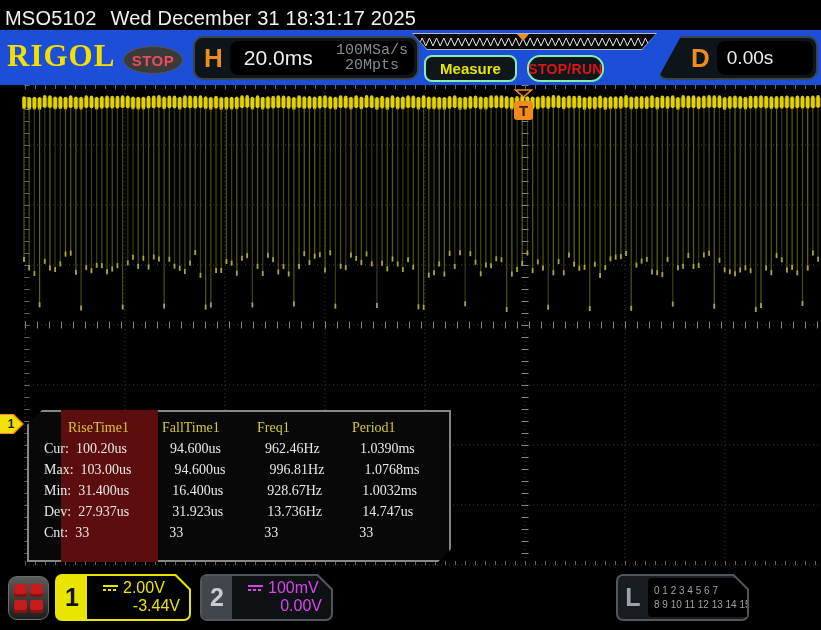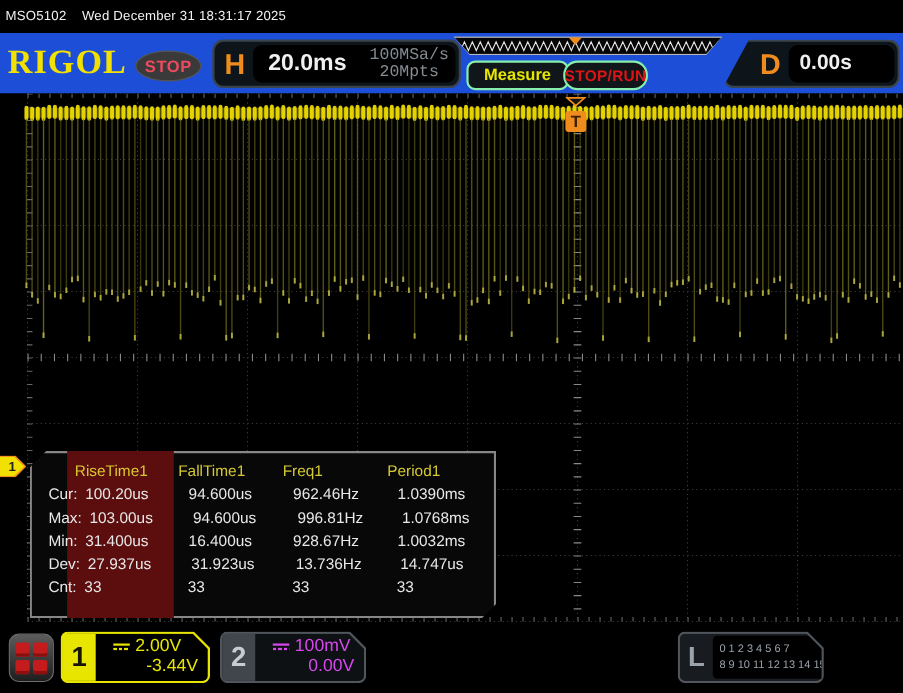--- a/index.html
+++ b/index.html
@@ -2,21 +2,21 @@
 <html><head>
 <meta charset="utf-8">
 <style>
   * { margin:0; padding:0; box-sizing:border-box; }
   html,body { background:#000; }
   body {
     width:821px; height:630px; position:relative; overflow:hidden;
     font-family:"Liberation Sans", sans-serif; color:#e8e8e8;
   }
   
-  .titlebar { height:30px; padding:7px 0 0 5px; font-size:12px; color:#f2f2f2; letter-spacing:.2px; }
+  .titlebar { height:30px; padding:7px 0 0 5px; font-size:20px; color:#f2f2f2; letter-spacing:.2px; }
   .titlebar .model { margin-right:14px; }
   
   .toolbar { position:relative; height:55px; background:#1d4ed8; }
   .logo {
     position:absolute; left:7px; top:8px;
     font-family:"Liberation Serif", serif; font-weight:bold; font-size:31px;
     color:#f2e000; letter-spacing:1px;
   }
   .stop-badge {
     position:absolute; left:123px; top:16px; width:60px; height:28px;
@@ -30,21 +30,21 @@
     display:flex; align-items:center;
   }
   .h-panel { left:193px; width:226px; }
   .d-panel { left:657px; width:161px; clip-path:polygon(24px 0, 100% 0, 100% 100%, 0 100%); }
   .panel .plabel { font-size:26px; font-weight:bold; color:#f08c1e; padding:0 7px 0 9px; }
   .d-panel .plabel { padding-left:32px; }
   .inner-box {
     background:#000; border-radius:8px; height:34px; flex:1; margin-right:3px;
     display:flex; align-items:center;
   }
-  .tb-value { color:#f0f0f0; font-size:21px; padding-left:14px; flex:1;font-weight:bold; }
+  .tb-value { color:#f0f0f0; font-size:21px; padding-left:14px; flex:1; }
   .rate-col { text-align:center; color:#858d93; font-size:15px; line-height:15px; padding-right:6px;font-family:Liberation Mono, monospace; }
   .d-panel .inner-box .tb-value { font-size:19px; padding-left:10px; }
   .preview-strip {
     position:absolute; left:412px; top:3px; width:245px; height:17px;
     background:#b8b8b8; clip-path:polygon(0 0,100% 0,calc(100% - 15px) 100%,15px 100%);
   }
   .preview-inner {
     position:absolute; left:1px; top:1px; right:1px; bottom:1px; background:#050505;
     clip-path:polygon(0 0,100% 0,calc(100% - 14px) 100%,14px 100%);
   }
@@ -53,21 +53,21 @@
     border-left:6px solid transparent; border-right:6px solid transparent;
     border-top:7px solid #f08c1e;
   }
   .toolbtn {
     position:absolute; top:25px; height:27px; background:#10161a;
     border:2px solid #86efac; border-radius:8px;
     display:flex; align-items:center; justify-content:center;
     font-weight:bold; cursor:default;
   }
   .measure-btn { left:424px; width:93px; color:#e6e600; font-size:15px; }
-  .stoprun-btn { left:512px; width:77px; color:#dd1515; font-size:14px; letter-spacing:.3px;border-radius:13px; }
+  .stoprun-btn { left:527px; width:77px; color:#dd1515; font-size:14px; letter-spacing:.3px;border-radius:13px; }
   
   .scope { position:relative; height:482px; background:#000; }
   #scope-svg { position:absolute; left:0; top:0; }
   .trigger-marker { position:absolute; left:514px; top:-1px; width:19px; text-align:center; z-index:5; }
   .trig-square {
     width:19px; height:19px; background:#f08c1e; border-radius:3px; margin-top:-1px;
     display:flex; align-items:center; justify-content:center;
     color:#3a2000; font-weight:bold; font-size:15px;
   }
   .ch1-tag {
@@ -80,21 +80,21 @@
     display:flex; align-items:center; justify-content:center;
     color:#222; font-size:12px; font-weight:bold;
   }
   .meas-panel {
     position:absolute; left:27px; top:325px; width:424px; height:152px; z-index:6;
     background:rgba(8,8,8,.94);
     clip-path:polygon(15px 0,100% 0,100% calc(100% - 13px),calc(100% - 13px) 100%,0 100%,0 15px);
     box-shadow:inset 0 0 0 2px #878787;
   }
   .meas-red-col { position:absolute; left:34px; top:0; width:97px; height:100%; background:#5c0d0d; }
-  .meas-table { position:absolute; left:0; top:0; width:100%; height:100%; font-size:14px; }
+  .meas-table { position:absolute; left:0; top:0; width:100%; height:100%; font-size:14px;font-family:Liberation Serif, serif; }
   .meas-row { display:flex; height:21px; align-items:center; }
   .meas-row.header { height:24px; padding-top:3px; color:#d6c832; }
   .meas-cell { flex:0 0 95px; padding-left:5px; white-space:nowrap; }
   .meas-cell.label { flex:0 0 34px; padding-left:17px; color:#e8e8e8;text-align:right; }
   .meas-cell.c1 { flex:0 0 96px; padding-left:7px; }
   .meas-table { padding-top:4px; }
   
   .bottombar { position:relative; height:63px; background:#000; }
   .grid-btn {
     position:absolute; left:8px; top:9px; width:41px; height:44px;

